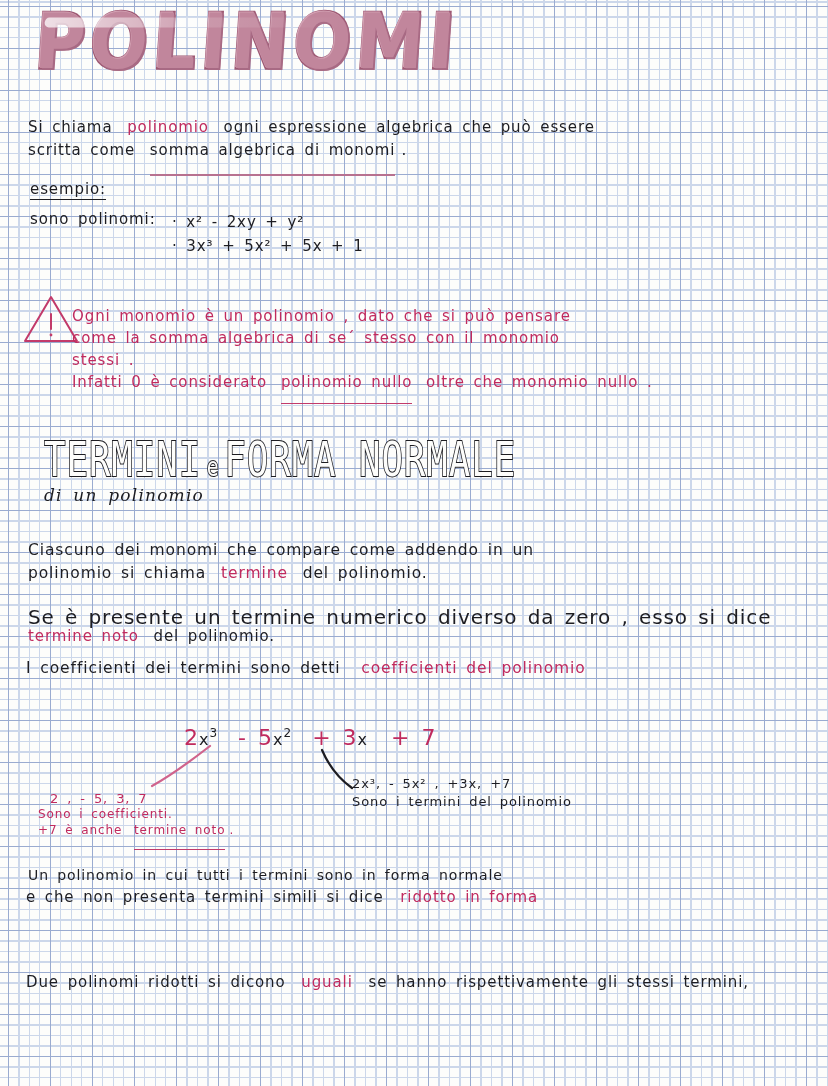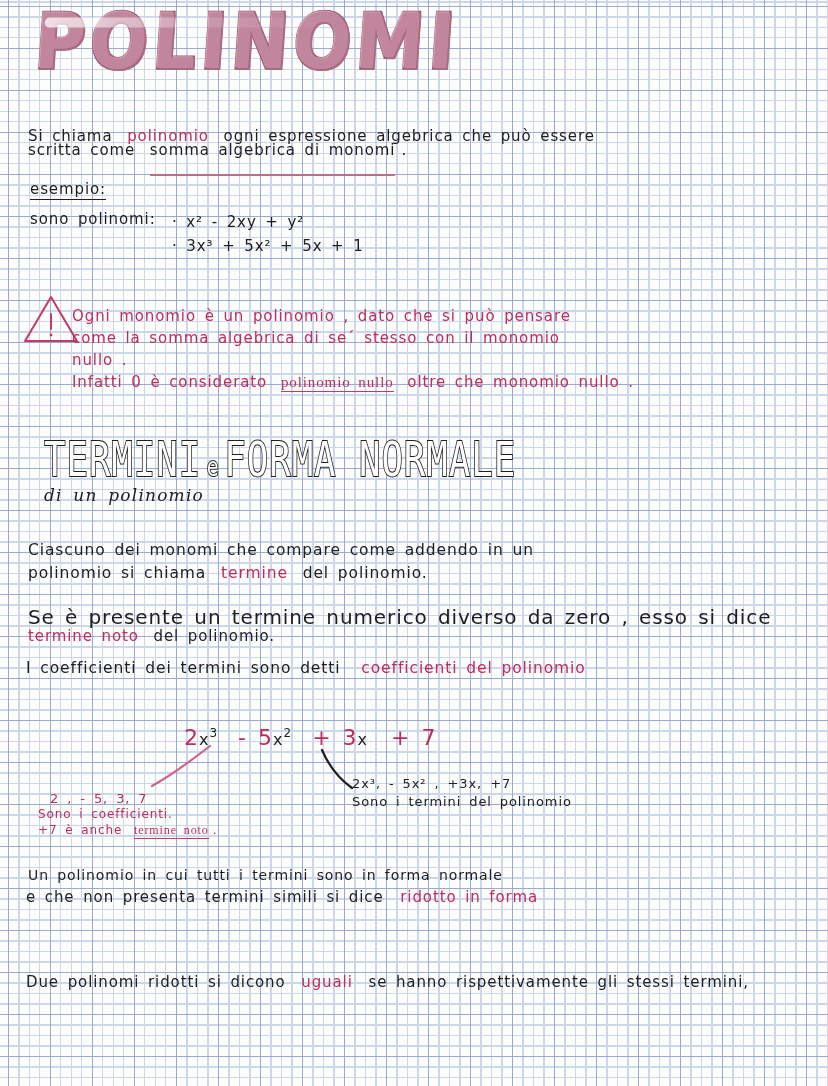--- a/index.html
+++ b/index.html
@@ -49,22 +49,21 @@
   }
   .pink  { color: #c02a5e; margin-top: 17px; }
   .black { color: #1d1d22; }
 
   .u-black {
     border-bottom: 1.6px solid #1d1d22;
     padding-bottom: 1px;
   }
   .u-pink {
     border-bottom: 1.6px solid #c23a6a;
-    padding-bottom: 1px;
-    font-family: Liberation Serif, serif;
+    padding-bottom: 12px;
   }
   .u-rose {
     border-bottom: 2px solid #b7718f;
     padding-bottom: 15px;
   }
 
   sup { font-size: 0.64em; vertical-align: super; letter-spacing: 0; }
 
   
   #title-polinomi {
@@ -145,21 +144,21 @@
   
   .pointer { position: absolute; }
 </style>
 </head>
 <body>
 
 <div id="page">
 
   <div id="title-polinomi">POLINOMI</div>
 
-  <div class="hand" style="left:28px; top:120px;margin-top:9px;">
+  <div class="hand" style="left:28px; top:120px;">
     <span>Si chiama</span>
     <span class="pink" style="margin:0 6px;">polinomio</span>
     <span>ogni espressione  algebrica   che    può   essere</span>
   </div>
   <div class="hand" style="left:28px; top:143px;">
     <span>scritta   come</span>
     <span class="u-rose" style="margin:0 6px;">somma   algebrica   di  monomi</span><span>.</span>
   </div>
 
   <div class="hand" style="left:30px; top:182px;">
@@ -169,21 +168,21 @@
   <div class="hand" style="left:172px; top:215px;">· x² - 2xy + y²</div>
   <div class="hand" style="left:172px; top:239px;">·  3x³ + 5x² + 5x + 1</div>
 
   <svg id="warning-triangle" viewBox="0 0 58 52">
     <polygon points="29,4 55,48 3,48" fill="none" stroke="#c23a6a" stroke-width="2" stroke-linejoin="round"></polygon>
     <line x1="29" y1="21" x2="29" y2="36" stroke="#c23a6a" stroke-width="2" stroke-linecap="round"></line>
     <circle cx="29" cy="42" r="1.4" fill="#c23a6a"></circle>
   </svg>
   <div class="hand pink" style="left:72px; top:292px;">Ogni  monomio  è  un  polinomio , dato  che  si  può  pensare</div>
   <div class="hand pink" style="left:72px; top:314px;">come  la  somma  algebrica  di  se´ stesso con  il  monomio</div>
-  <div class="hand pink" style="left:72px; top:336px;">nullo .</div>
+  <div class="hand pink" style="left:72px; top:336px;">stessi .</div>
   <div class="hand pink" style="left:72px; top:358px;">
     <span>Infatti  0  è  considerato</span>
     <span class="u-pink" style="margin:0 5px;">polinomio nullo</span>
     <span>oltre che  monomio nullo .</span>
   </div>
 
   <div id="heading-termini">
     <span>TERMINI</span><span class="small-e" style="padding:0 6px;">e</span><span>FORMA NORMALE</span>
   </div>
   <div id="heading-sub">di  un   polinomio</div>

